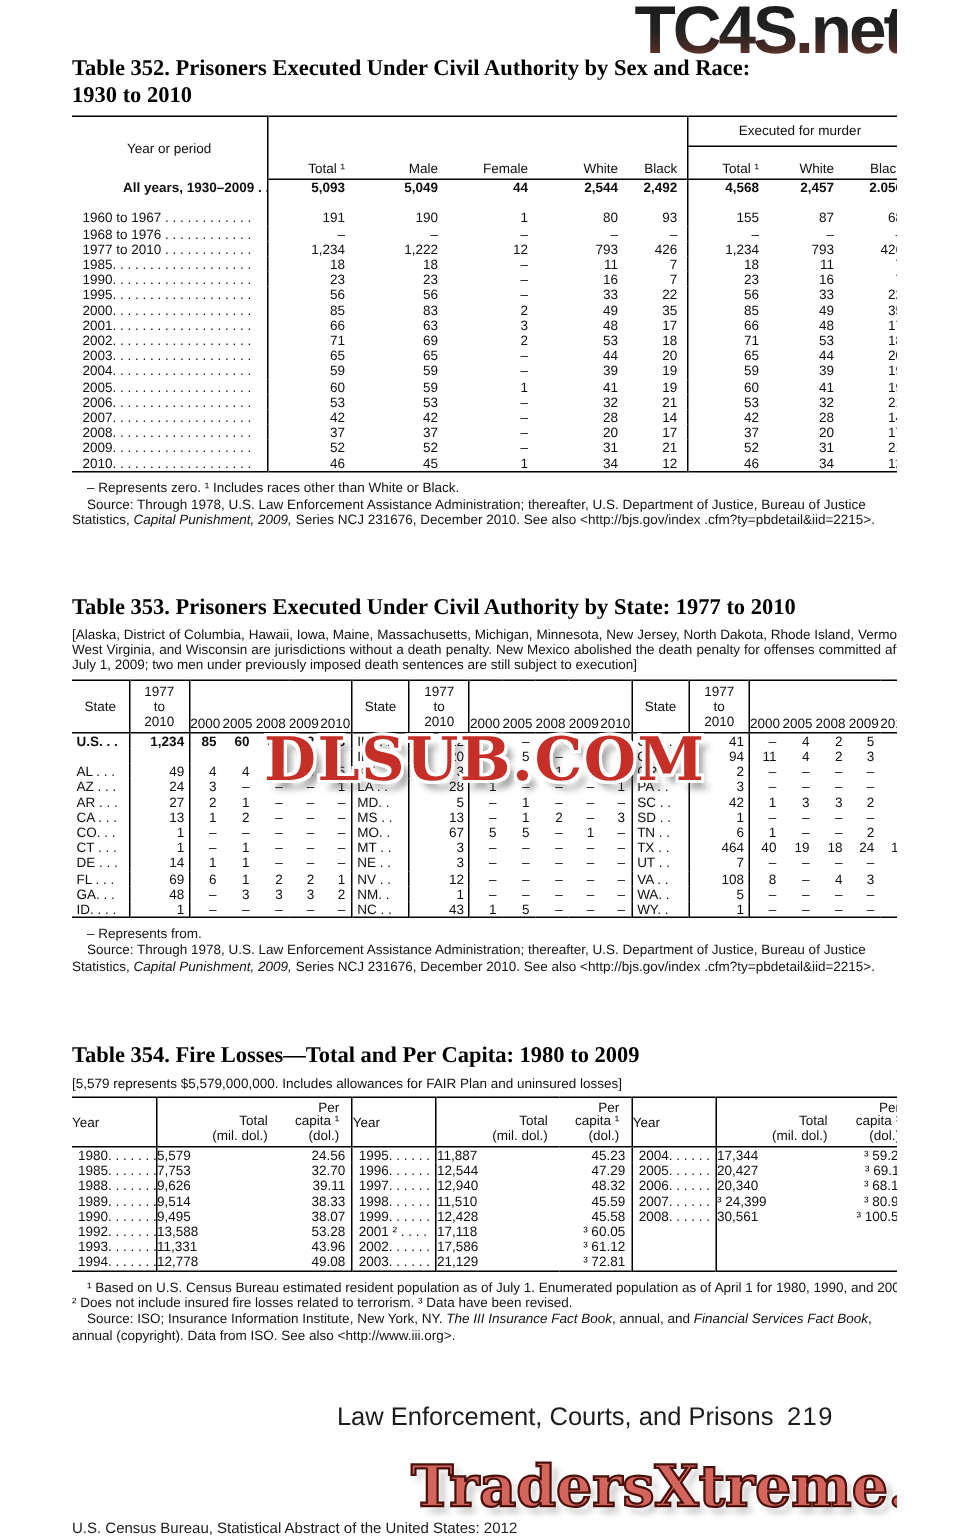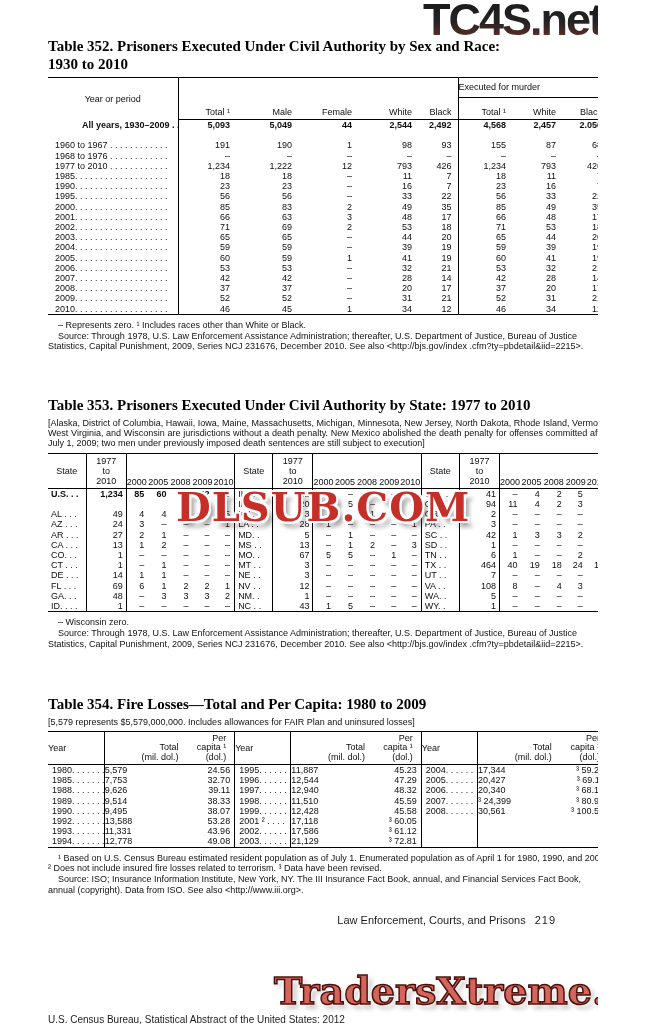--- a/index.html
+++ b/index.html
@@ -22,21 +22,21 @@
   .lbl{text-align:left;padding-left:7px}
   .b{font-weight:bold}
   .vr{border-right:1px solid #000}
   .vl{border-left:1px solid #000}
   tbody tr{height:10.2px}
   tr.spacer td{height:6px;line-height:6px}
 
   
   .hr1 th{height:20px;vertical-align:middle}
   .t352 .ylabel{text-align:center;vertical-align:middle;border-right:1px solid #000}
-  .t352 .grp{text-align:left;border-bottom:1px solid #000;border-left:1px solid #000}
+  .t352 .grp{text-align:center;border-bottom:1px solid #000;border-left:1px solid #000}
   .hr2 th{height:22px;vertical-align:bottom;padding-bottom:2px;border-bottom:1.5px solid #000}
   .t352 tbody td.ay{padding-left:34px}
 
   
   .t353 thead th{height:35px;border-bottom:1.5px solid #000}
   .st353{vertical-align:middle;text-align:center}
   .rng353{white-space:pre-line;text-align:center;line-height:9.8px;padding-bottom:1px;vertical-align:bottom}
   .y353{text-align:right;padding-right:3px;padding-bottom:1px}
   .t353 td.st{text-align:left;padding-left:3px}
   .t353 td.rng{text-align:right;padding-right:3px}
@@ -46,24 +46,24 @@
   .t354 thead th{height:33px;border-bottom:1.5px solid #000}
   .yr354{vertical-align:middle;text-align:left}
   .tot354,.pc354{white-space:pre-line;text-align:right;line-height:9.8px;padding-bottom:1px;padding-right:8px;vertical-align:bottom}
   .t354 td.yr{text-align:left;padding-left:4px}
   .t354 td.tot{padding-right:14px}
   .t354 td.pc{text-align:right;padding-right:4px}
 
   
   .fnote{font-size:9px;line-height:10.8px;margin-top:5px;text-indent:10px}
   .src{font-size:9px;line-height:10.8px;text-indent:10px}
-  .it{}
+  .it{font-style:italic}
 
   
-  .f-right{position:absolute;right:42px;top:914px;font-size:11px;color:#1c1c1c}
+  .f-right{position:absolute;right:42px;top:935px;font-size:17px;color:#1c1c1c}
   .f-right .pg{margin-left:9px;letter-spacing:1px}
   .f-left{position:absolute;left:48px;top:1014px;font-size:10px;color:#1c1c1c}
 
   
   .wm-top{position:absolute;top:-6px;right:-4px;z-index:10;
           font-family:"Liberation Sans",sans-serif;font-weight:bold;font-size:45px;letter-spacing:-2px;
           background:linear-gradient(180deg,#181818 0%,#232323 52%,#4a2a25 74%,#9a564b 96%);
           -webkit-background-clip:text;background-clip:text;color:transparent}
   .wm-mid{position:absolute;left:176px;top:483px;z-index:10;
           font-family:"DejaVu Serif",serif;font-weight:bold;font-size:40px;letter-spacing:1px;color:#c52f28;
@@ -140,21 +140,21 @@
             <td class="num vr"></td>
             <td class="num"></td>
             <td class="num"></td>
             <td class="num"></td>
           </tr>
           <tr>
             <td class="lbl vr">1960 to 1967 . . . . . . . . . . . .</td>
             <td class="num">191</td>
             <td class="num">190</td>
             <td class="num">1</td>
-            <td class="num">98</td>
+            <td class="num">80</td>
             <td class="num vr">93</td>
             <td class="num">155</td>
             <td class="num">87</td>
             <td class="num">68</td>
           </tr>
           <tr>
             <td class="lbl vr">1968 to 1976 . . . . . . . . . . . .</td>
             <td class="num">–</td>
             <td class="num">–</td>
             <td class="num">–</td>
@@ -668,21 +668,21 @@
             <td class="rng vl vr">1</td>
             <td class="val">–</td>
             <td class="val">–</td>
             <td class="val">–</td>
             <td class="val">–</td>
             <td class="val">–</td>
           </tr>
         </tbody>
     </table>
 
-    <p class="fnote">– Wisconsin zero.</p>
+    <p class="fnote">– Represents from.</p>
     <p class="src"><span>Source: Through 1978, U.S. Law Enforcement Assistance Administration; thereafter, U.S. Department of Justice, Bureau of Justice Statistics, </span><span class="it">Capital Punishment, 2009,</span><span> Series NCJ 231676, December 2010. See also &lt;http://bjs.gov/index .cfm?ty=pbdetail&amp;iid=2215&gt;.</span></p>
   </div>
 
   <div class="abs" style="left:48px;top:696px;width:560px">
     <div class="ttl">Table 354. Fire Losses—Total and Per Capita: 1980 to 2009</div>
     <div class="note">[5,579 represents $5,579,000,000. Includes allowances for FAIR Plan and uninsured losses]</div>
 
     <table class="t354">
       <colgroup>
         <col style="width:56px">

